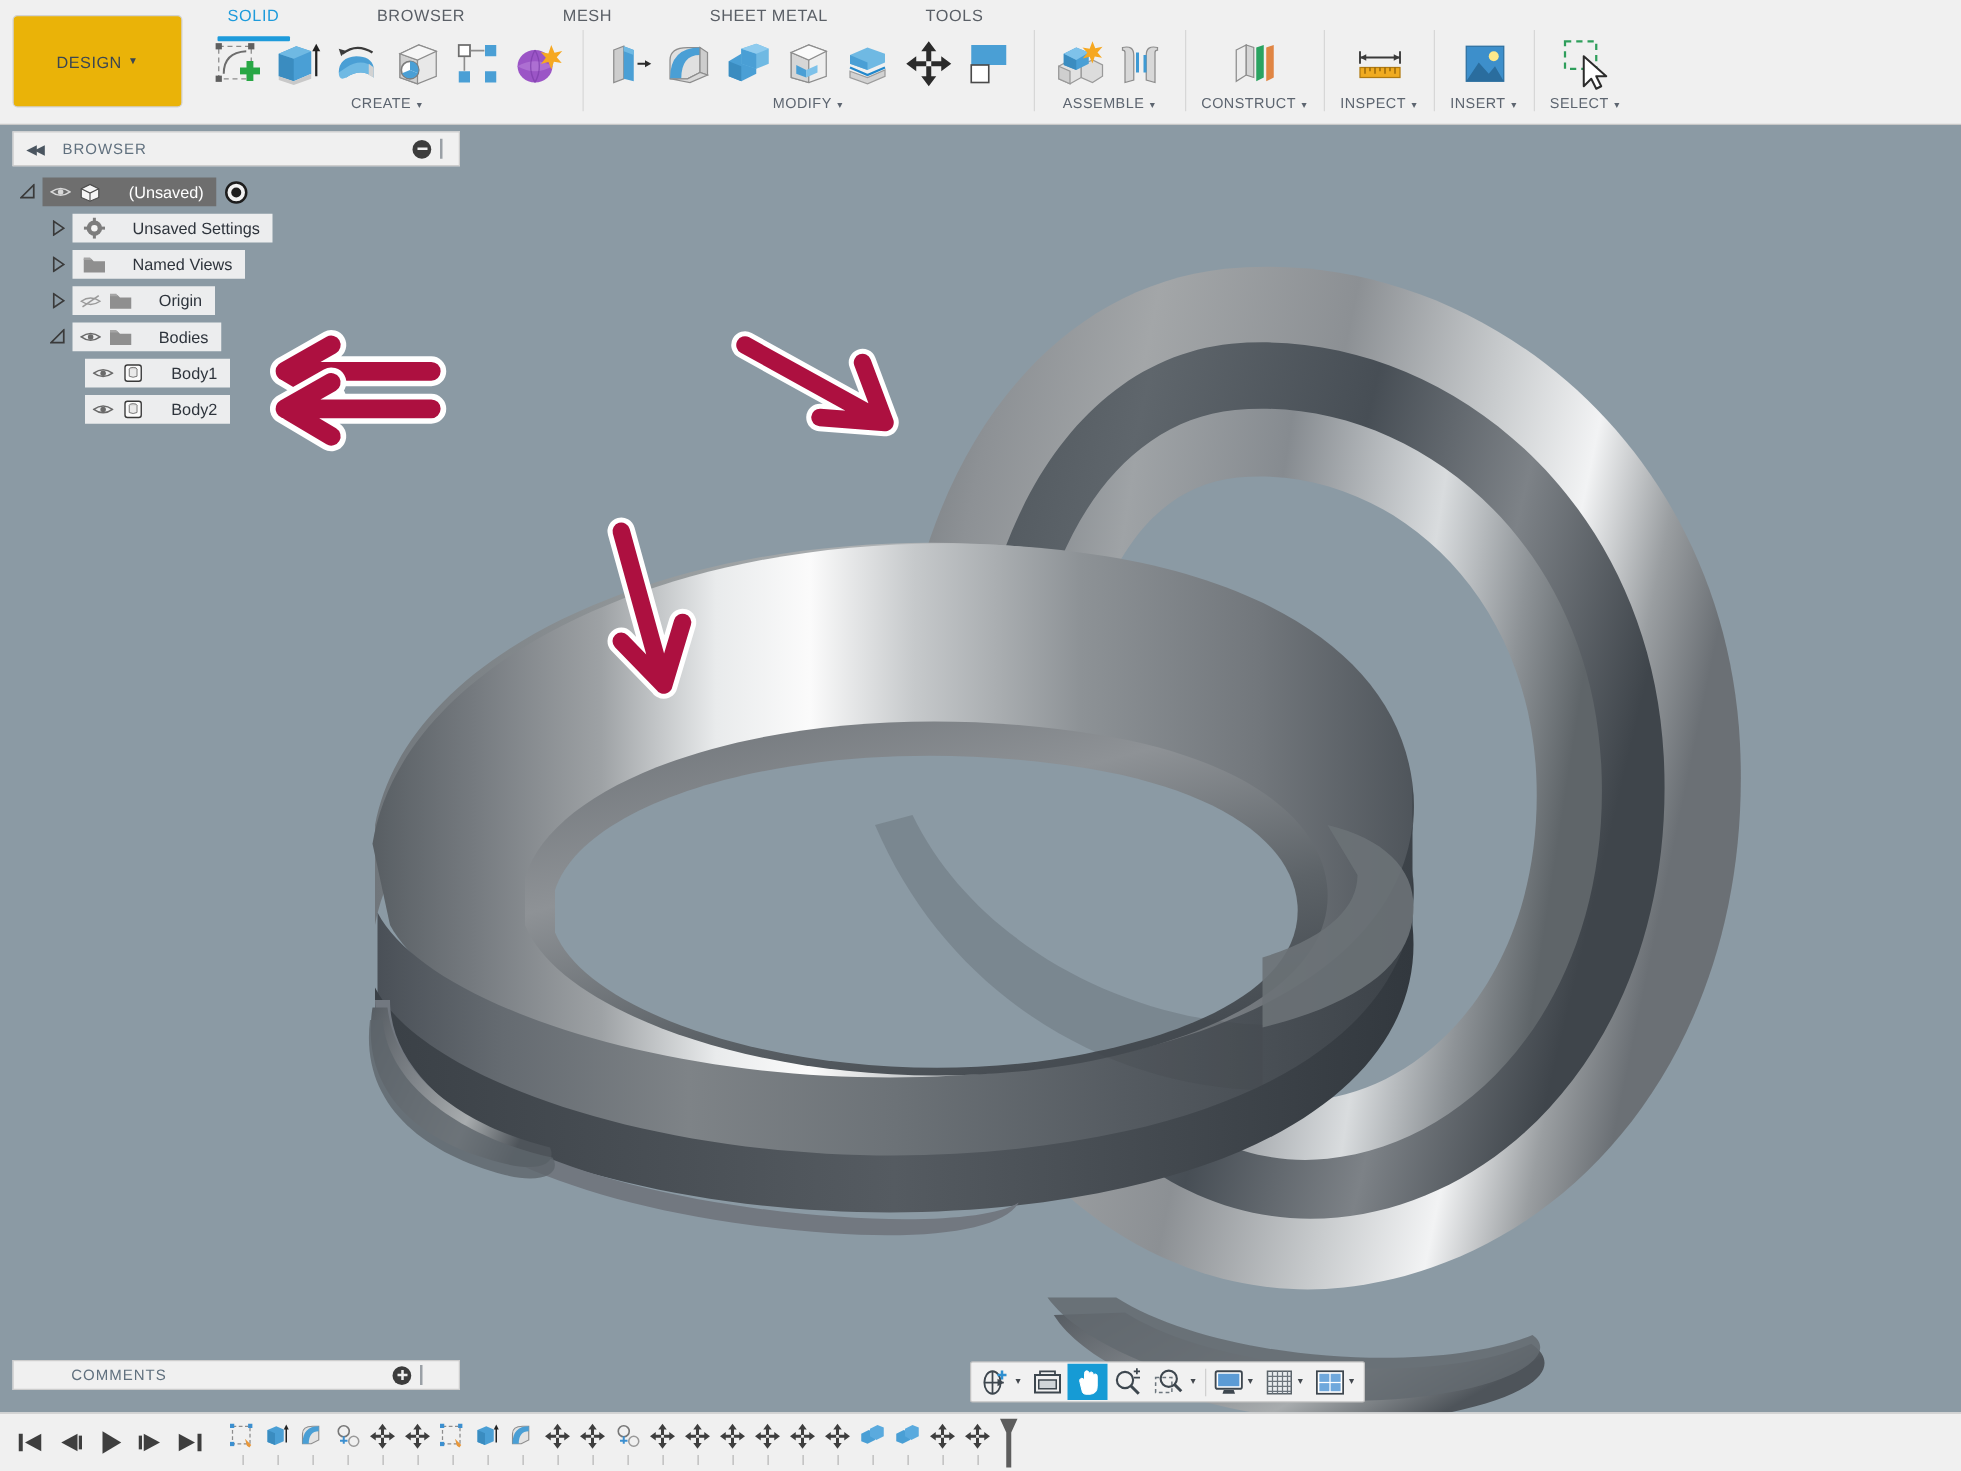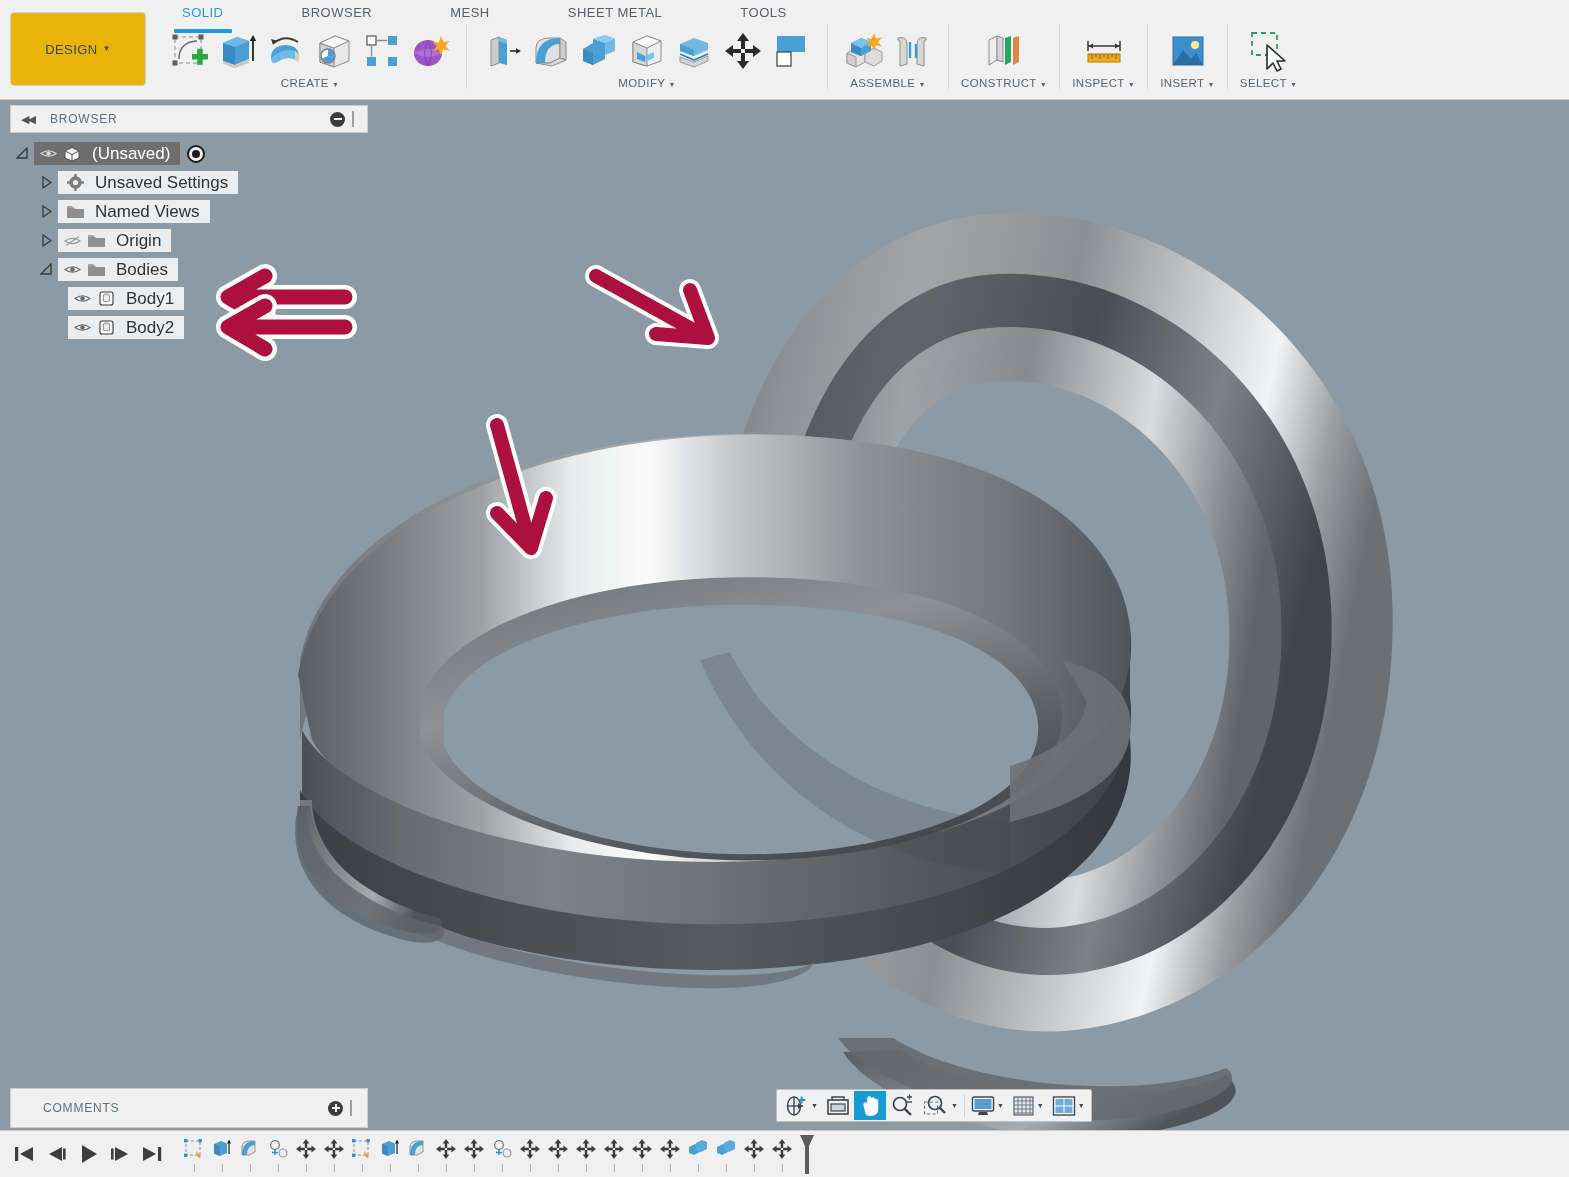--- a/index.html
+++ b/index.html
@@ -79,21 +79,21 @@
   .trow { display: flex; align-items: center; height: 23px; margin-bottom: 6px; }
   .twist {
     width: 24px; display:flex; align-items:center; justify-content:center; cursor:pointer;
   }
   .tpill {
     display: flex; align-items: center; height: 23px;
     background: rgba(244,244,244,.92); padding: 0 10px 0 4px; cursor: pointer;
   }
   .tpill.sel { background: #6e6e6e; }
   .tpill.sel .tlabel { color: #ffffff; }
-  .tlabel { margin-left: 9px; color: #2e343c; font-size: 17px; white-space: nowrap; }
+  .tlabel { margin-left: 20px; color: #2e343c; font-size: 13px; white-space: nowrap; }
   .eye { width: 21px; height: 17px; display:flex; align-items:center; justify-content:center; cursor:pointer; }
   .ficon { width: 22px; height: 17px; display:flex; align-items:center; justify-content:center; margin-left:2px; }
   .radio-dot {
     width: 18px; height: 18px; border-radius: 50%; border: 2px solid #1d1d1d;
     background: #f2f2f2; display:flex; align-items:center; justify-content:center; margin-left: 7px;
     cursor: pointer;
   }
   .radio-dot::after { content:''; width: 8px; height: 8px; border-radius: 50%; background: #1d1d1d; }
   .ind1 { margin-left: 24px; }
   .ind2 { margin-left: 58px; }
@@ -107,23 +107,23 @@
     background: #f1f1f1; border: 1px solid #c2c2c2; border-radius: 2px;
     display: flex; align-items: center; padding: 0 2px;
   }
   .nbtn { height: 29px; display:flex; align-items:center; padding: 0 4px; cursor:pointer; }
   .nbtn.active { background: #169bd5; }
   .ncar { font-size: 7px; color: #43484e; margin-left: 2px; }
   .nsep { width: 1px; height: 22px; background: #d0d0d0; margin: 0 2px; }
 
   
   .comments {
-    position: absolute; left: 10px; top: 988px; width: 358px; height: 40px;
+    position: absolute; left: 10px; top: 988px; width: 358px; height: 24px;
     background: #f0f0f0; border: 1px solid #cdcdcd;
-    display: flex; align-items: center; padding: 0 8px;
+    display: flex; align-items: center; padding: 0 22px;
   }
   .cm-title { font-size: 12px; color: #60707e; letter-spacing: .8px; margin-left: 24px; flex: 1; }
   .cm-plus {
     width: 15px; height: 15px; border-radius: 50%; background: #3c3c3c; position: relative; cursor:pointer;
   }
   .cm-plus::before, .cm-plus::after {
     content:''; position:absolute; background:#f0f0f0;
   }
   .cm-plus::before { left: 3.5px; top: 6.5px; width: 8px; height: 2px; }
   .cm-plus::after { left: 6.5px; top: 3.5px; width: 2px; height: 8px; }

